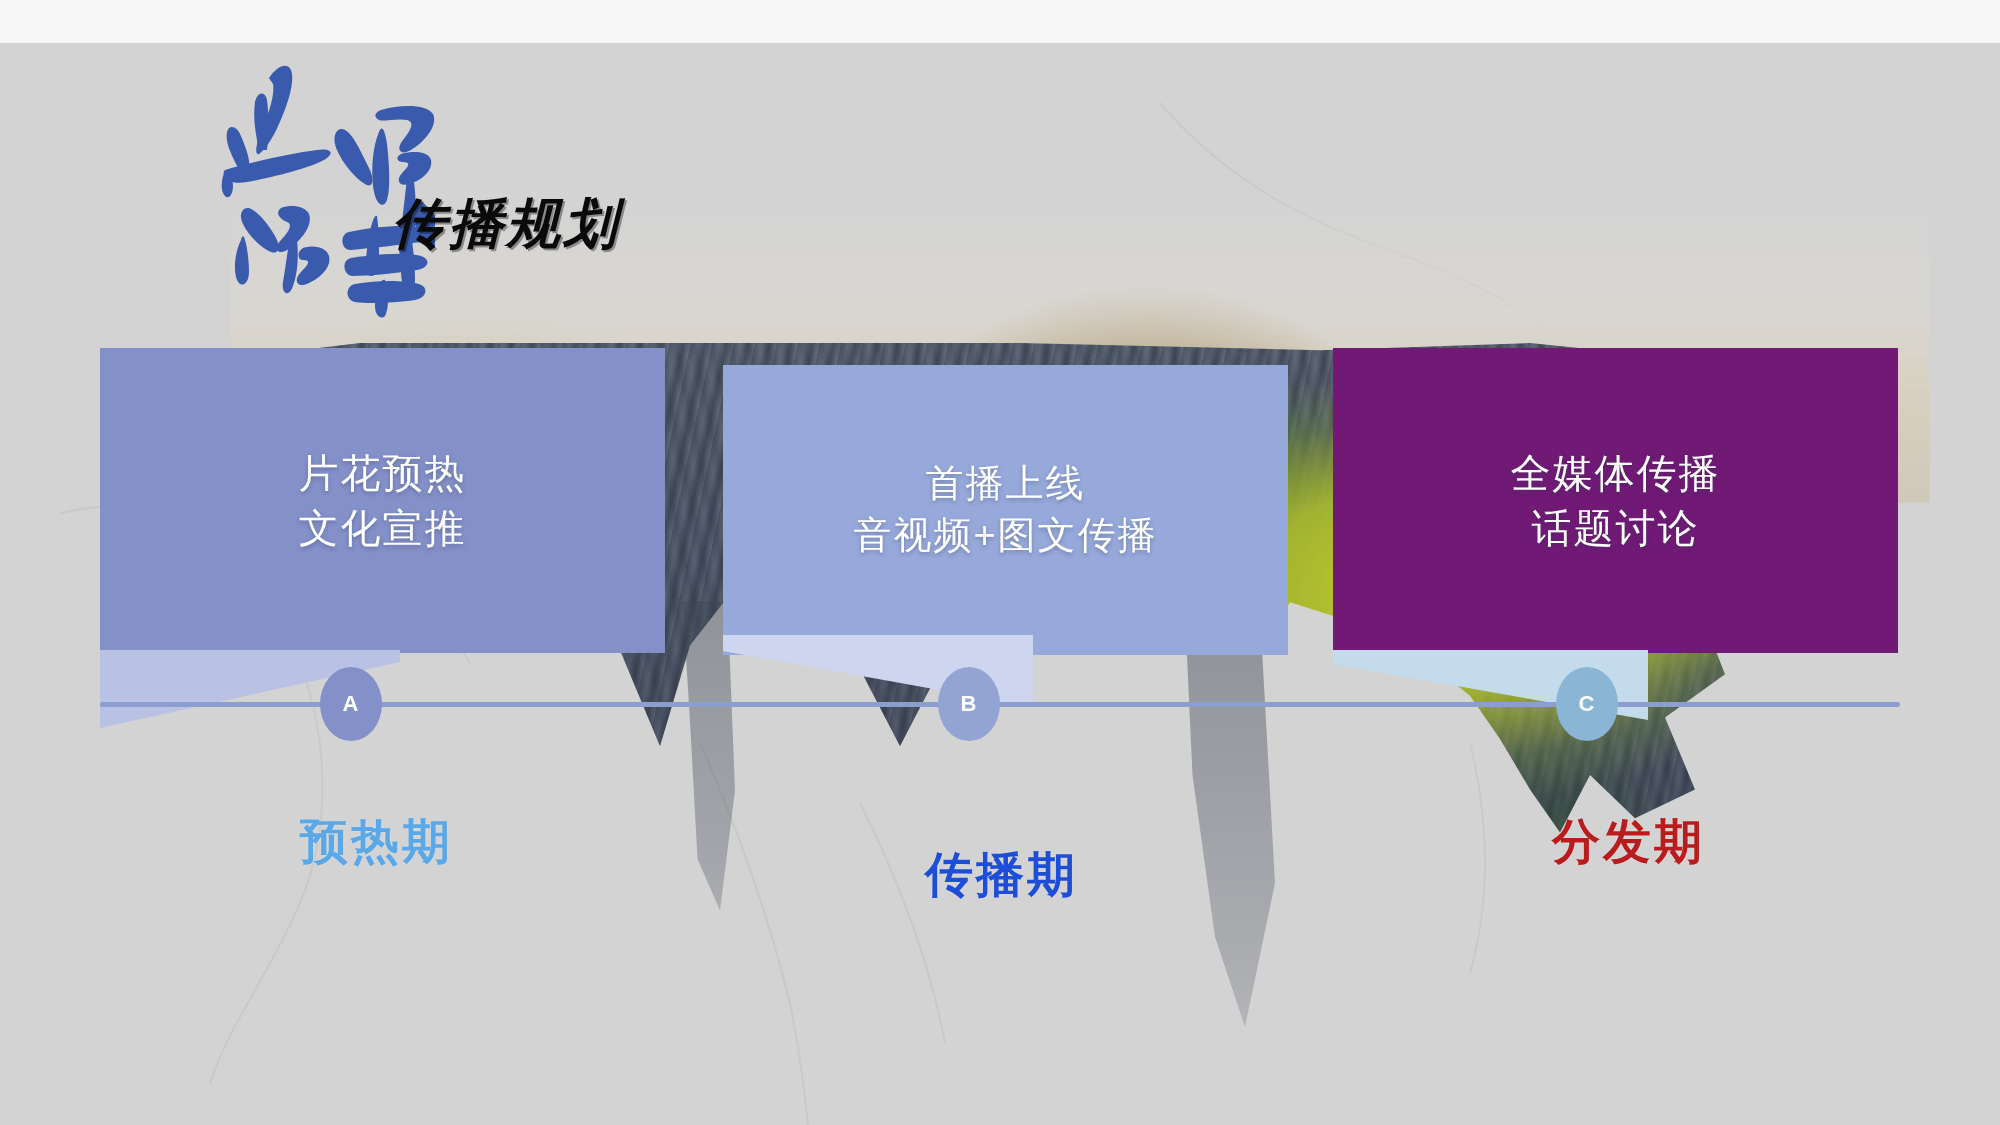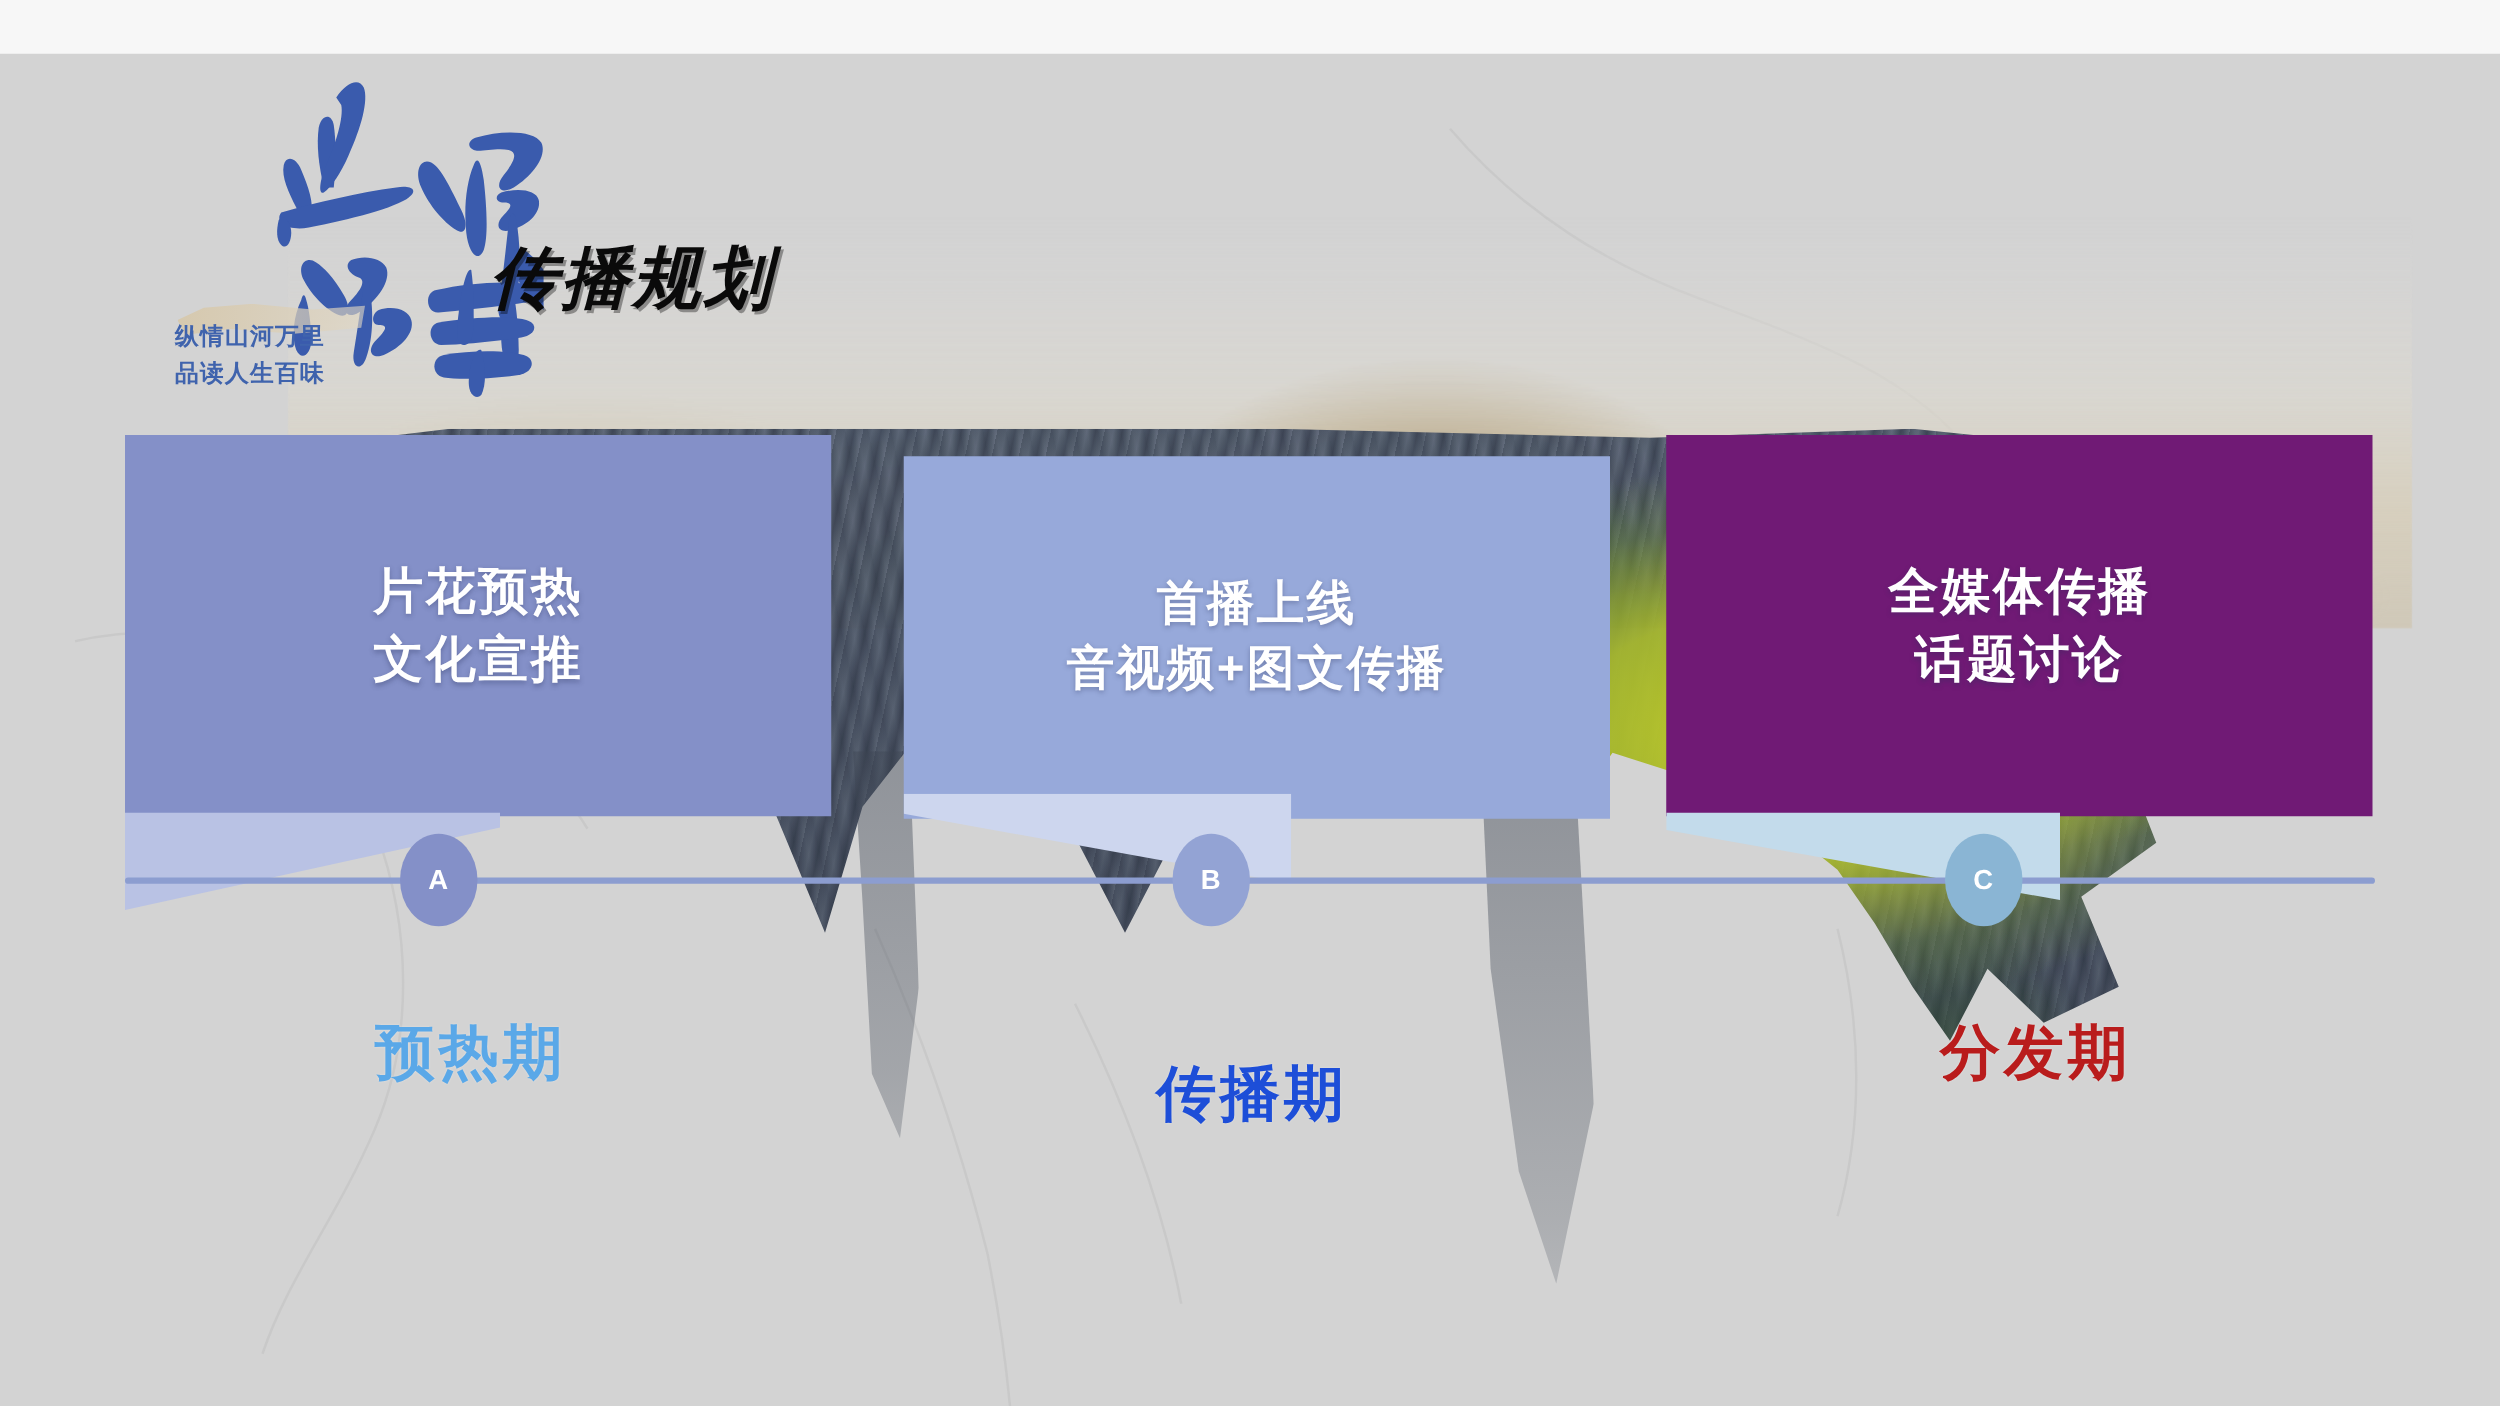--- a/index.html
+++ b/index.html
@@ -140,21 +140,21 @@
 
   
   .cards{position:absolute;left:0;top:0;width:2000px;height:1082px;z-index:9;}
 
   .card{
     position:absolute;
     display:flex;align-items:center;justify-content:center;
     text-align:center;
   }
   .card .card-text{
-    color:#ffffff;font-weight:700;
+    color:#ffffff;font-weight:400;
     font-size:40px;line-height:1.36;
     letter-spacing:2px;
     text-shadow:0 2px 4px rgba(40,50,90,.35);
     white-space:pre-line;
     padding:0 18px;
   }
 
   
   .card-tail{position:absolute;z-index:8;}
 
@@ -230,25 +230,20 @@
           <path d="M212 176 C206 192 204 214 208 228 C212 240 220 236 220 222 C220 206 218 186 216 178 C215 172 213 171 212 176 Z"></path>
           <path d="M154 174 C180 168 214 166 230 170 C240 173 238 182 226 184 C206 187 176 190 156 192 C146 193 144 176 154 174 Z"></path>
           <path d="M156 200 C182 196 212 194 226 198 C236 201 234 210 222 212 C202 215 174 218 158 218 C148 218 146 202 156 200 Z"></path>
           <path d="M182 158 C184 172 184 186 184 198 C184 210 182 218 176 218 C170 218 170 206 172 192 C174 176 178 156 182 158 Z"></path>
           <path d="M160 226 C182 222 210 222 224 226 C234 229 232 240 220 242 C200 245 172 246 160 244 C150 242 150 228 160 226 Z"></path>
           <path d="M190 222 C194 236 194 250 190 258 C186 262 180 258 180 248 C180 238 184 220 190 222 Z"></path>
         </g>
       </svg>
     </div>
 
-    <div class="logo-tagline">
-      <div class="tear"></div>
-      <div class="tl">纵情山河万里</div>
-      <div class="tl">品读人生百味</div>
-    </div>
 
     <div class="main-title">传播规划</div>
 
     <div class="cards">
 
       <svg class="card-tail" style="left: 100px; top: 607px; width: 300px; height: 80px;" viewBox="0 0 300 80" preserveAspectRatio="none">
         <polygon id="tailA" points="0,0 300,0 300,12 0,78" fill="#b9c2e4"></polygon>
       </svg>
       <div class="card" id="cardA" style="left: 100px; top: 305px; width: 565px; height: 305px; background: rgb(132, 144, 200);">
         <div class="card-text">片花预热

